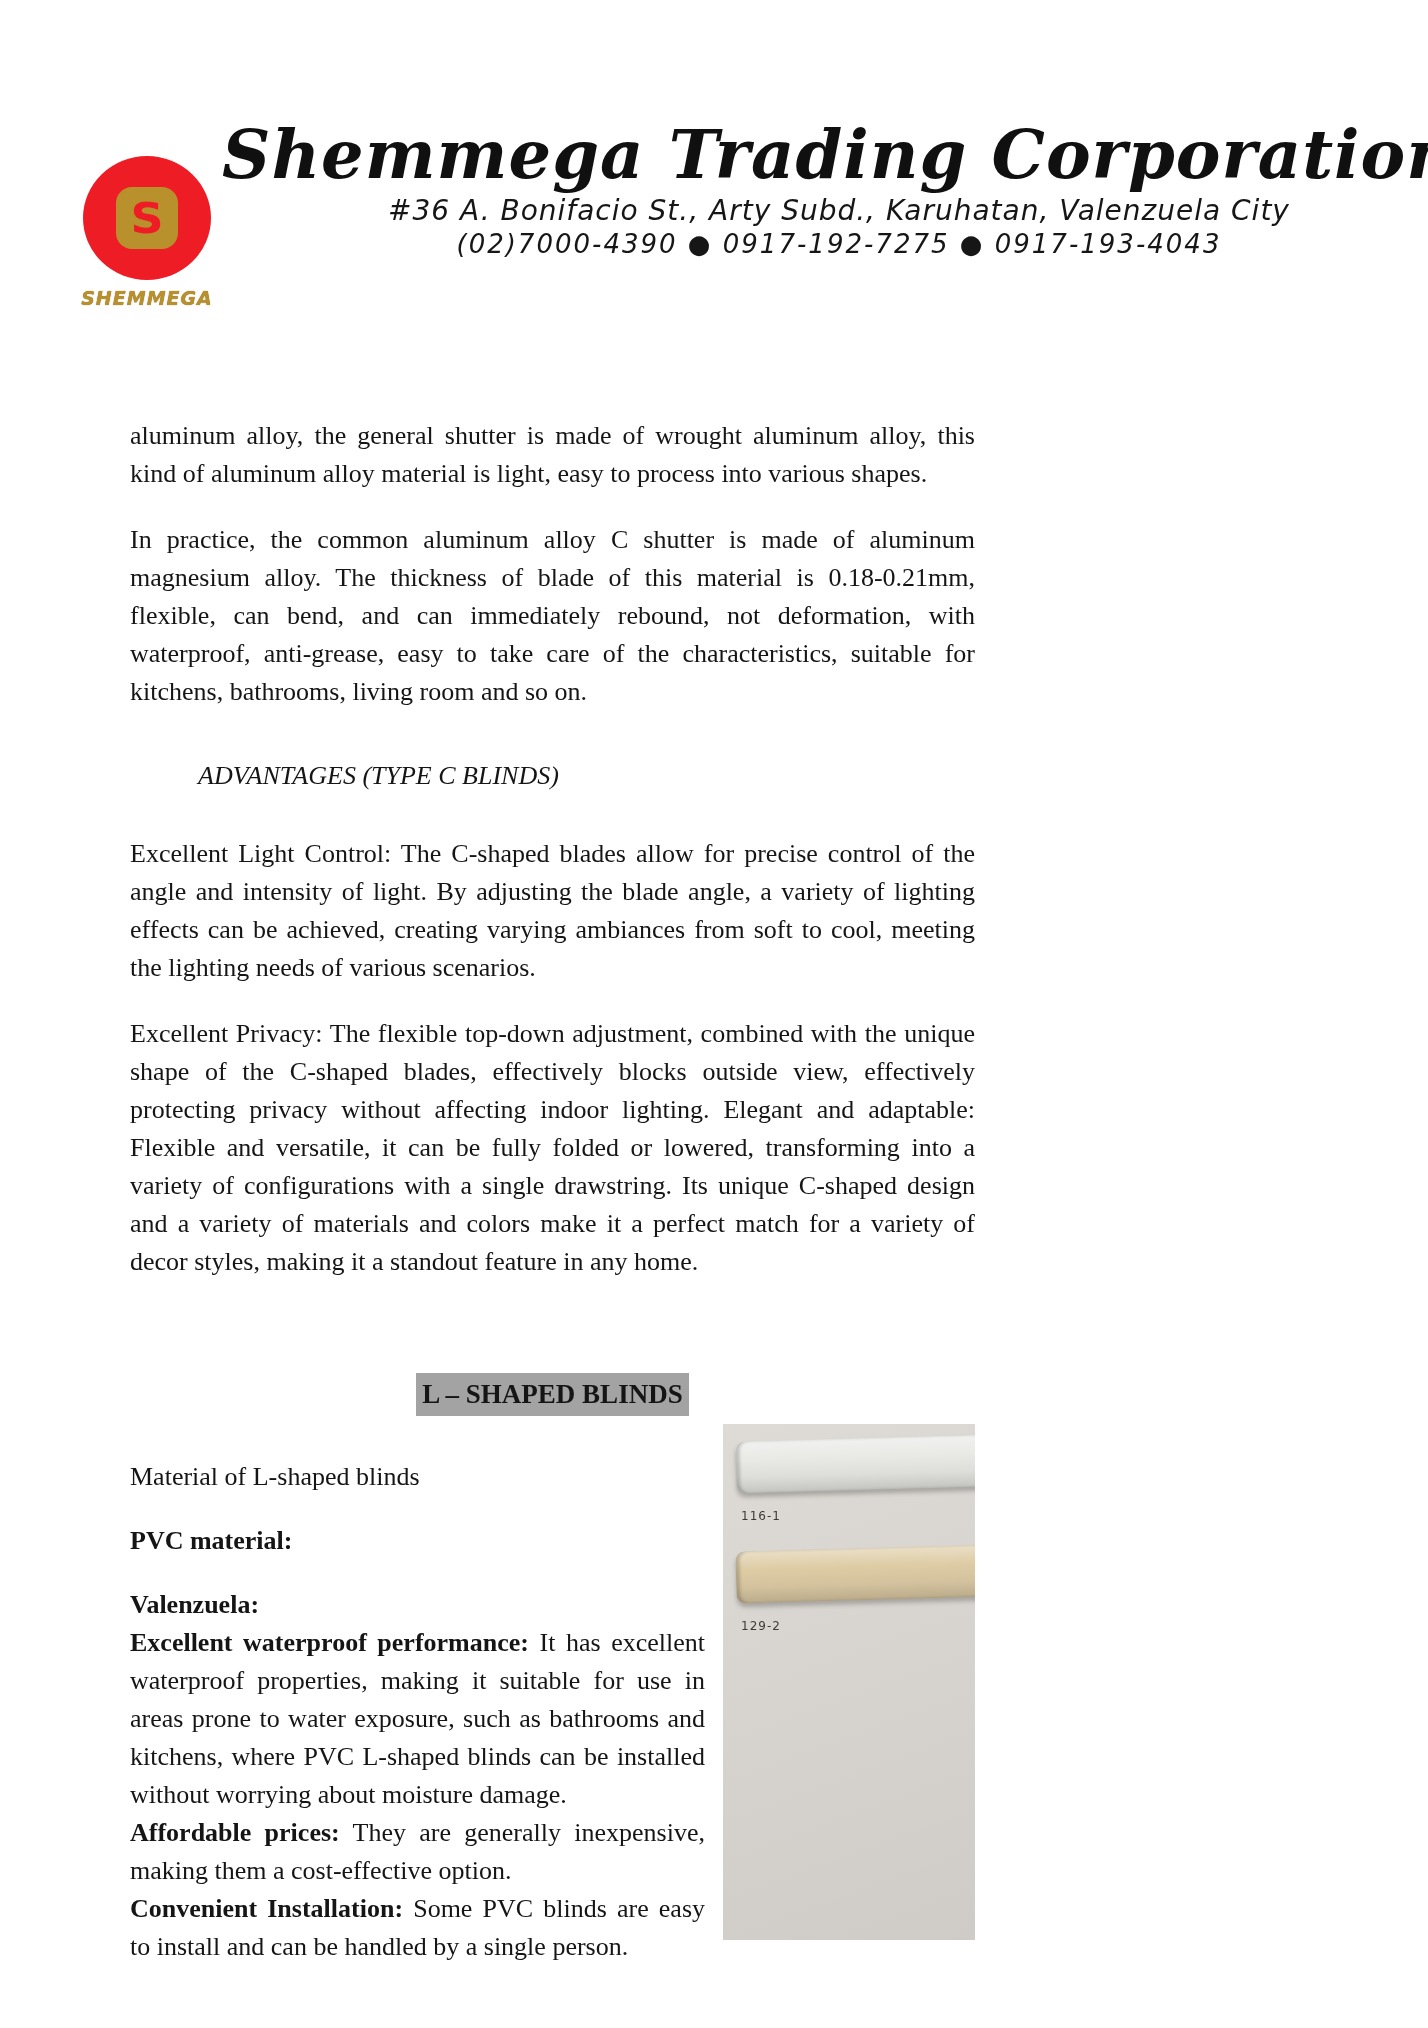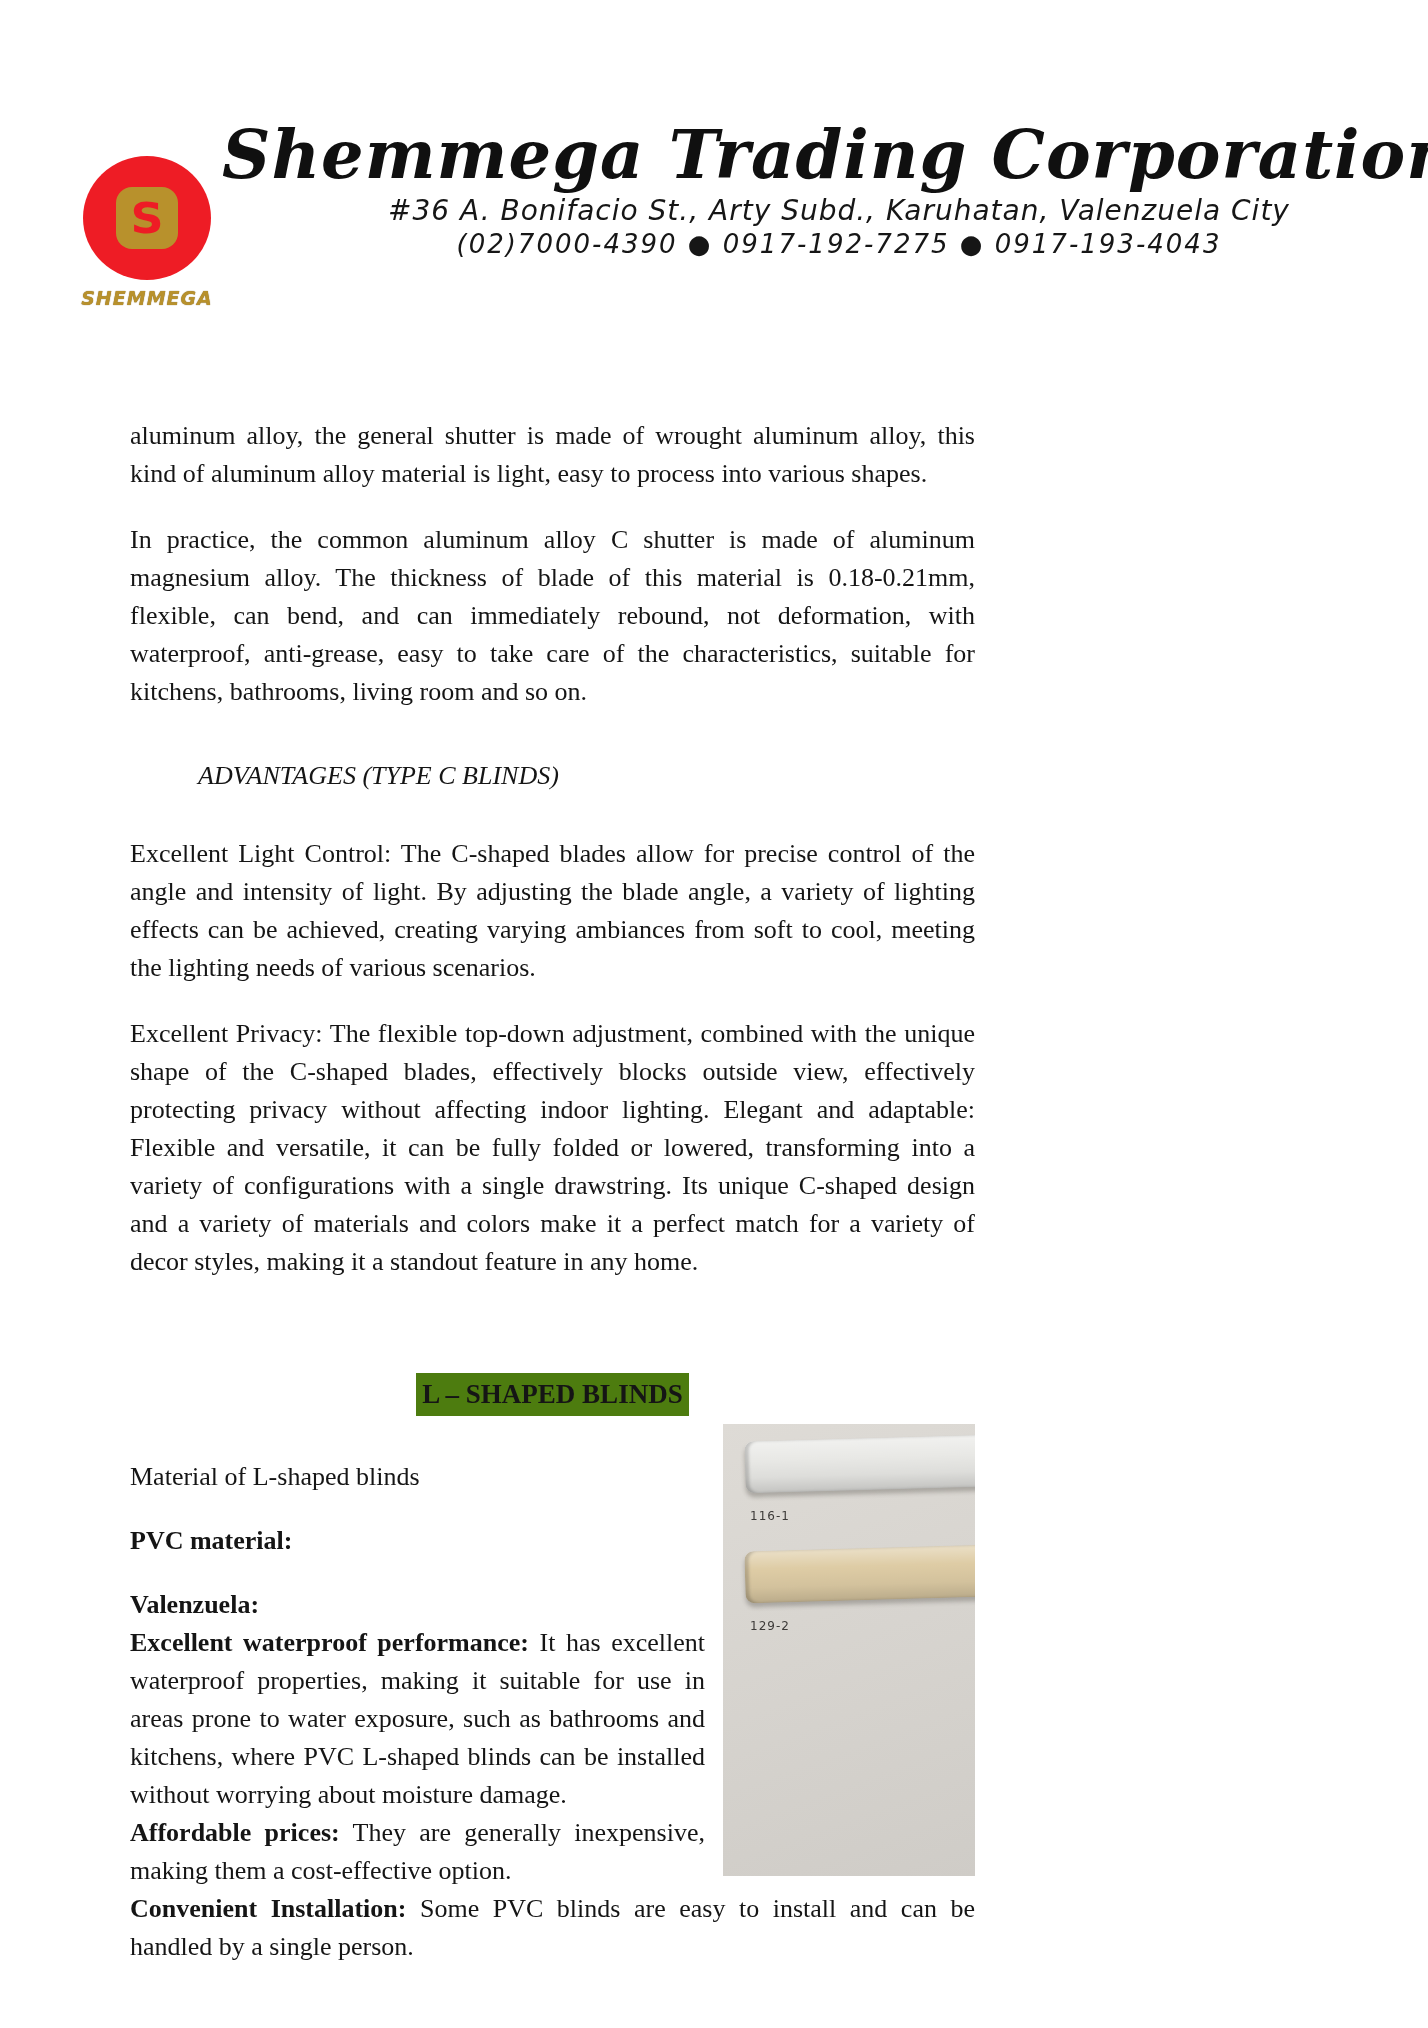--- a/index.html
+++ b/index.html
@@ -112,26 +112,26 @@
   }
   .pvc-section { margin-top: 42px; }
   .pvc-section p { margin: 0; }
   .gap-after { margin-bottom: 26px !important; }
   .bold-lead b, .bold-line { font-weight: bold; }
 
   
   .product-photo {
     float: right;
     width: 252px;
-    height: 452px;
+    height: 516px;
     margin: -32px 0 10px 18px;
     background: linear-gradient(160deg, #dedbd6 0%, #d6d3ce 55%, #cfccc7 100%);
     overflow: hidden;
     box-sizing: border-box;
-    padding: 14px 0 0 9px;
+    padding: 14px 0 0 0;
   }
   .swatch-unit { margin-bottom: 0; }
   .slat {
     height: 52px;
     margin-left: 13px;
     margin-right: -16px;
     border-radius: 9px 0 0 9px;
     transform: rotate(-1.6deg);
     background:
       linear-gradient(to bottom, rgba(255,255,255,0.38), rgba(255,255,255,0) 35%, rgba(0,0,0,0.05) 70%, rgba(0,0,0,0.16)),
@@ -170,21 +170,21 @@
   <main class="doc-body">
     <p>aluminum alloy, the general shutter is made of wrought aluminum alloy, this kind of aluminum alloy material is light, easy to process into various shapes.</p>
     <p>In practice, the common aluminum alloy C shutter is made of aluminum magnesium alloy. The thickness of blade of this material is 0.18-0.21mm, flexible, can bend, and can immediately rebound, not deformation, with waterproof, anti-grease, easy to take care of the characteristics, suitable for kitchens, bathrooms, living room and so on.</p>
 
     <h2 class="adv-heading">ADVANTAGES (TYPE C BLINDS)</h2>
 
     <p>Excellent Light Control: The C-shaped blades allow for precise control of the angle and intensity of light. By adjusting the blade angle, a variety of lighting effects can be achieved, creating varying ambiances from soft to cool, meeting the lighting needs of various scenarios.</p>
     <p>Excellent Privacy: The flexible top-down adjustment, combined with the unique shape of the C-shaped blades, effectively blocks outside view, effectively protecting privacy without affecting indoor lighting. Elegant and adaptable: Flexible and versatile, it can be fully folded or lowered, transforming into a variety of configurations with a single drawstring. Its unique C-shaped design and a variety of materials and colors make it a perfect match for a variety of decor styles, making it a standout feature in any home.</p>
 
     <div class="center-head">
-      <span class="hl" id="hl-heading" style="background: #4d7c0f;">L – SHAPED BLINDS</span>
+      <span class="hl" id="hl-heading" style="background: #a3a3a3;">L – SHAPED BLINDS</span>
     </div>
 
     <section class="pvc-section">
       <figure class="product-photo" style="margin-top:-34px;">
         <div class="swatch-list">
             <div class="swatch-unit">
               <div class="slat" style="--c: #e9e9e6;"></div>
               <div class="slat-label">116-1</div>
             </div>
             <div class="swatch-unit">

